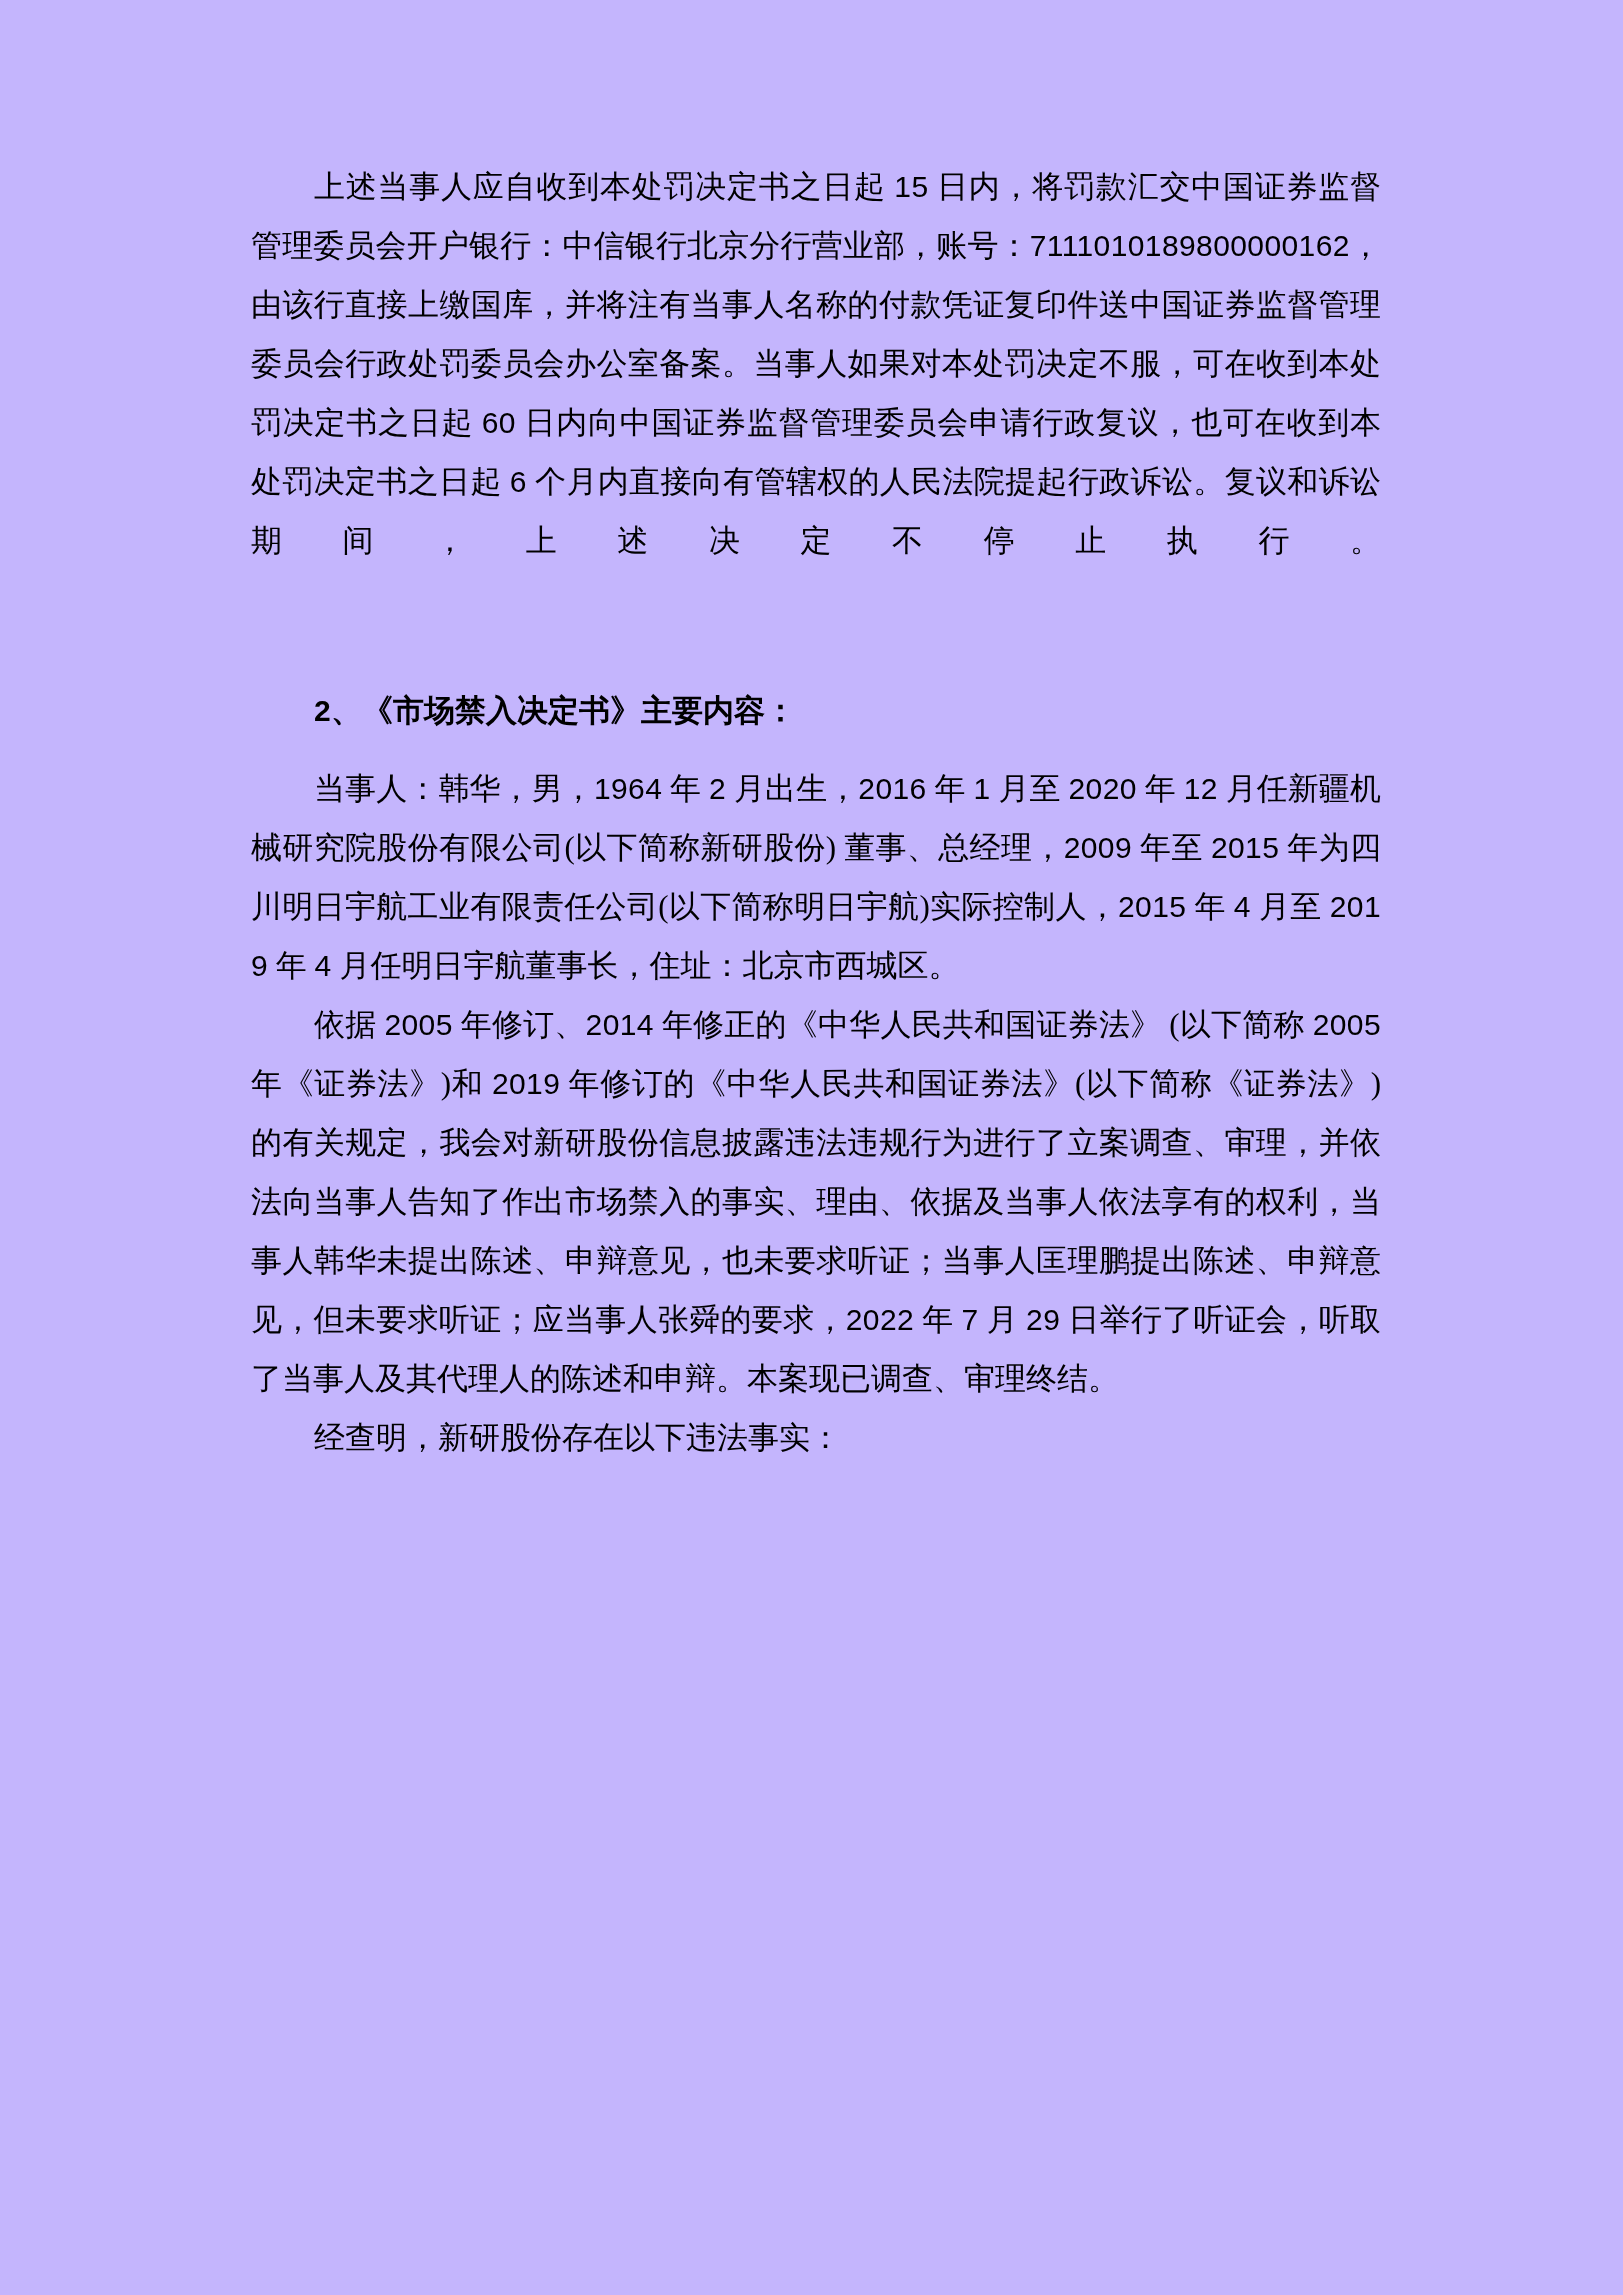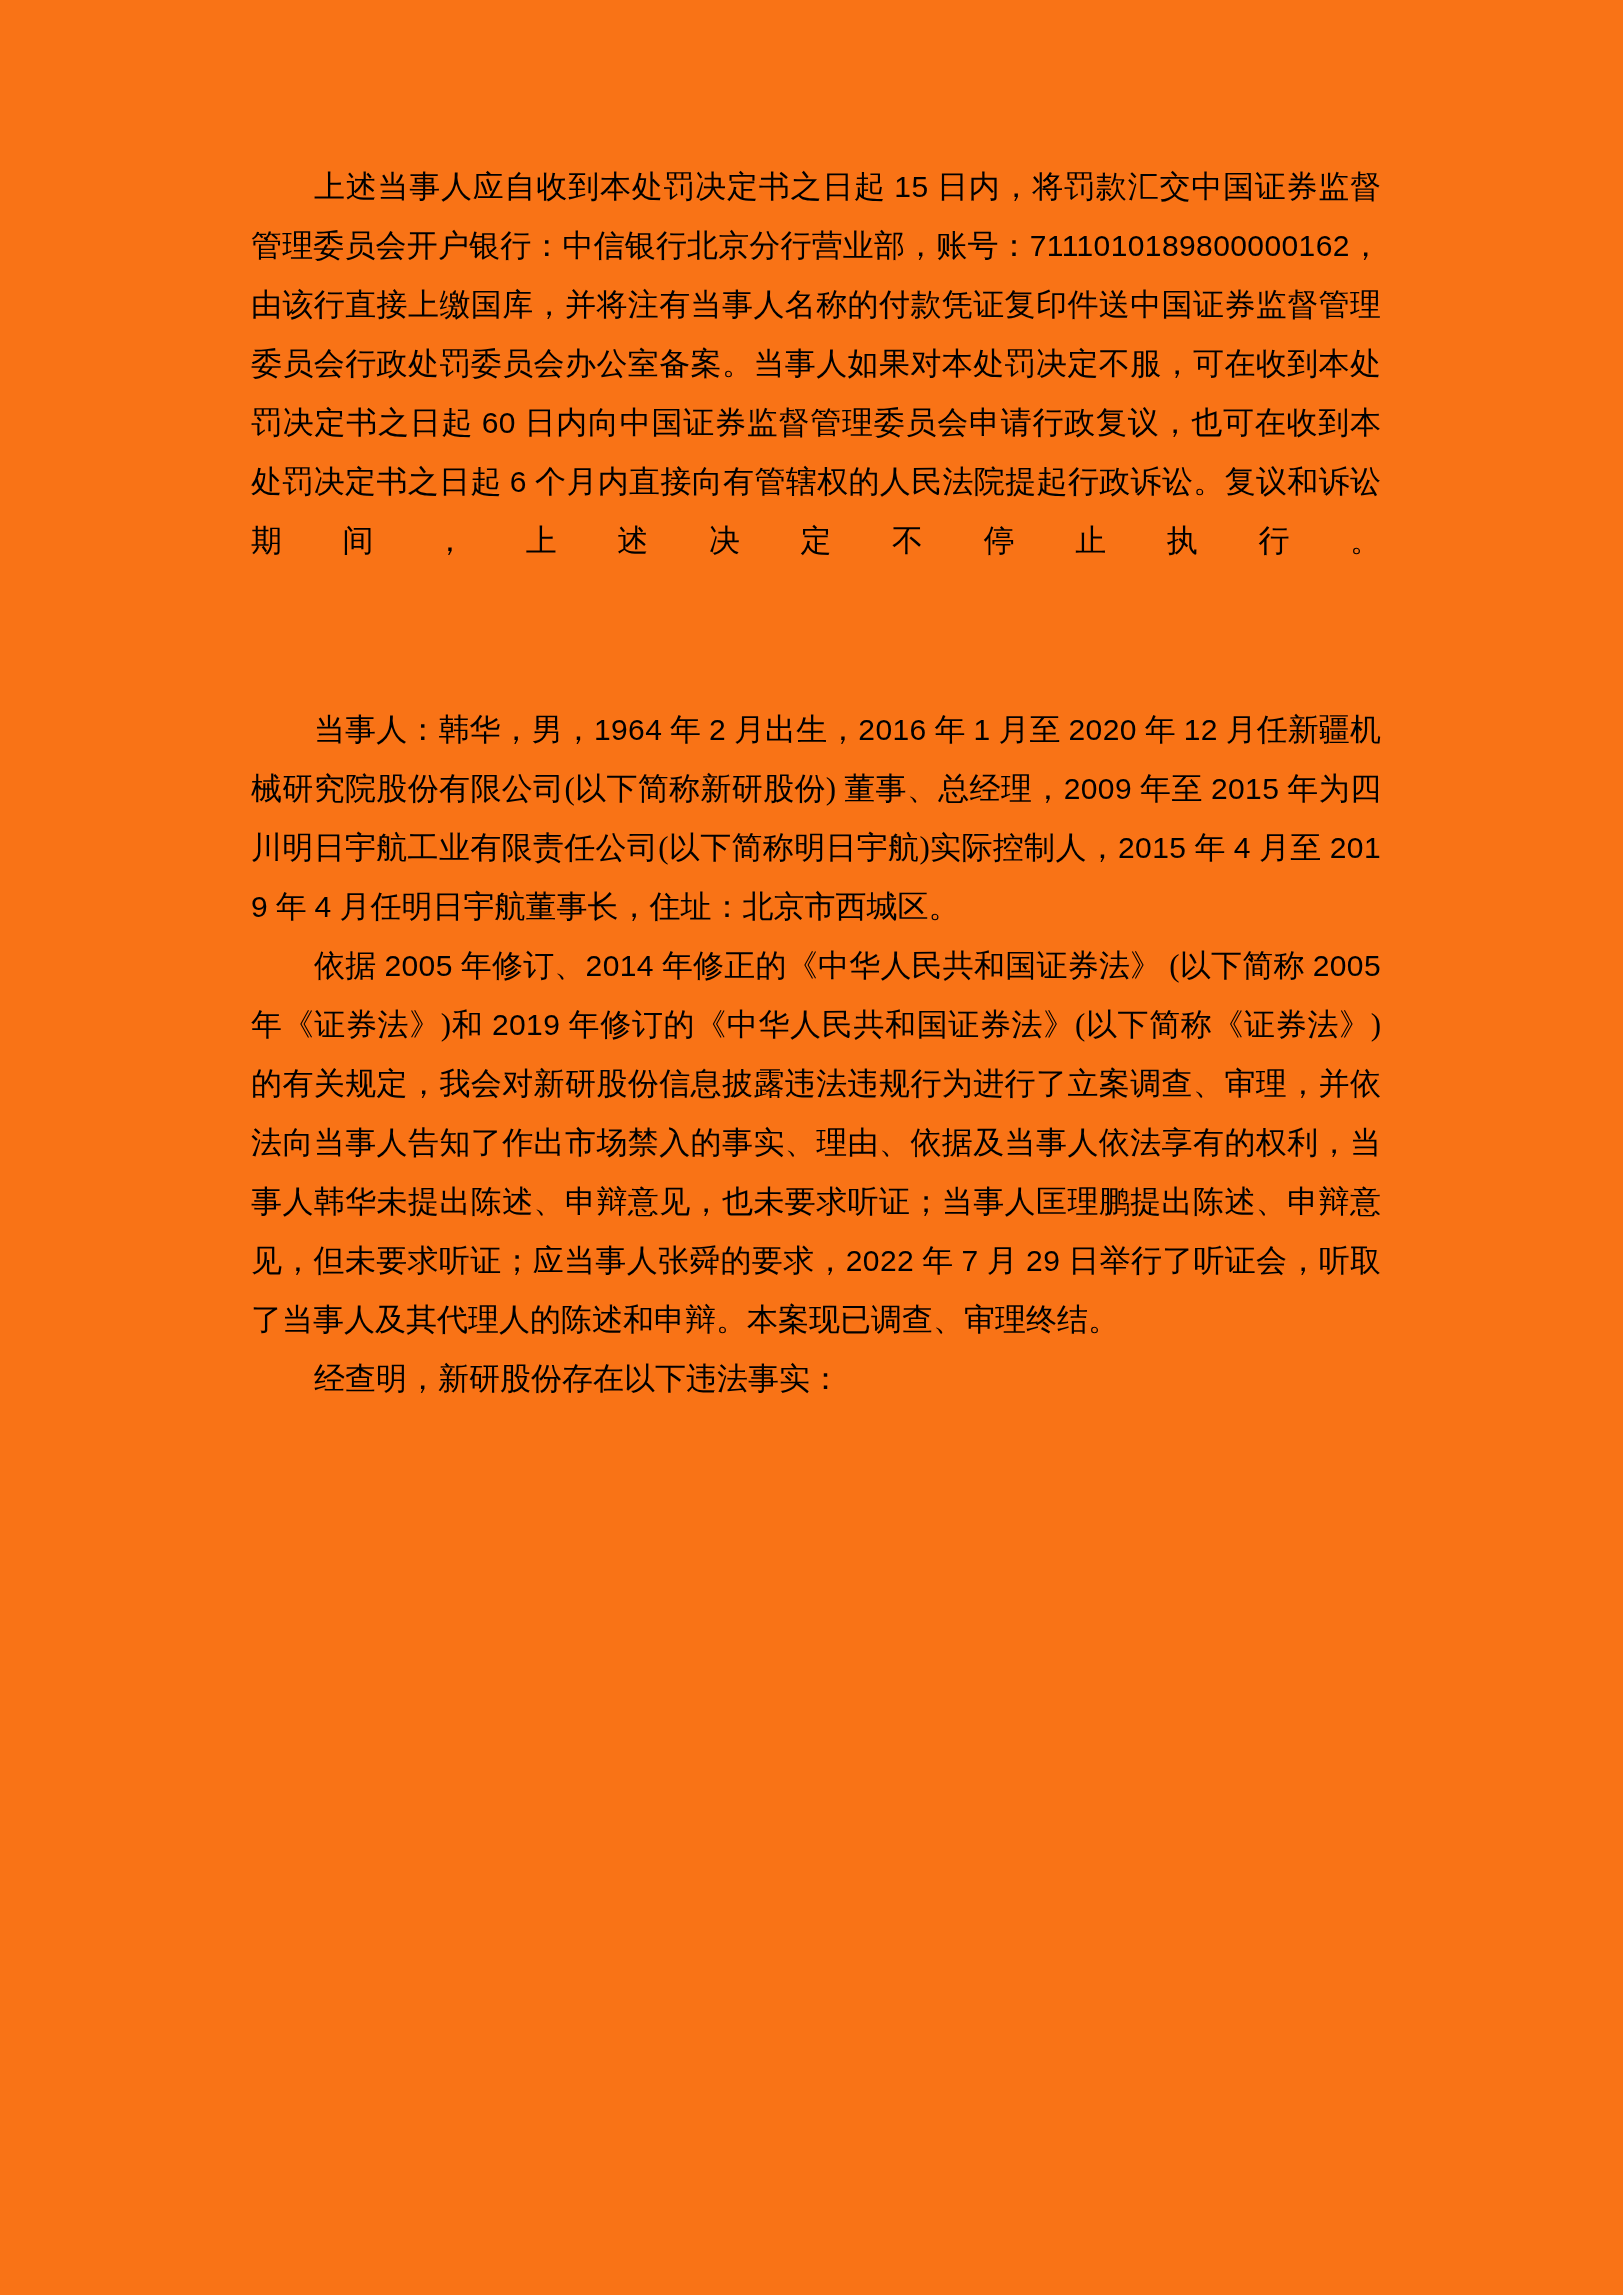--- a/index.html
+++ b/index.html
@@ -7,21 +7,21 @@
     margin: 0;
     padding: 0;
     background: #ffffff;
   }
 
   .page {
     position: relative;
     width: 1623px;
     height: 2295px;
     margin: 0 auto;
-    background: #f97316;
+    background: #c4b5fd;
     box-sizing: border-box;
     overflow: hidden;
   }
 
   .content {
     position: absolute;
     left: 251px;
     top: 157px;
     width: 1130px;
   }
@@ -76,20 +76,21 @@
 </head>
 <body>
 
 <div class="page">
   <div class="content">
 
     <p class="para loose">上述当事人应自收到本处罚决定书之日起 <span class="num">15</span> 日内，将罚款汇交中国证券监督管理委员会开户银行：中信银行北京分行营业部，账号：<span class="num">7111010189800000162</span>，由该行直接上缴国库，并将注有当事人名称的付款凭证复印件送中国证券监督管理委员会行政处罚委员会办公室备案。当事人如果对本处罚决定不服，可在收到本处罚决定书之日起 <span class="num">60</span> 日内向中国证券监督管理委员会申请行政复议，也可在收到本处罚决定书之日起 <span class="num">6</span> 个月内直接向有管辖权的人民法院提起行政诉讼。复议和诉讼期间，上述决定不停止执行。</p>
 
     <div class="spacer-lg"></div>
 
+    <p class="heading"><span class="num">2</span>、《市场禁入决定书》主要内容：</p>
 
     <div class="spacer-sm"></div>
 
     <p class="para">当事人：韩华，男，<span class="num">1964</span> 年 <span class="num">2</span> 月出生，<span class="num">2016</span> 年 <span class="num">1</span> 月至 <span class="num">2020</span> 年 <span class="num">12</span> 月任新疆机械研究院股份有限公司(以下简称新研股份) 董事、总经理，<span class="num">2009</span> 年至 <span class="num">2015</span> 年为四川明日宇航工业有限责任公司(以下简称明日宇航)实际控制人，<span class="num">2015</span> 年 <span class="num">4</span> 月至 <span class="num">2019</span> 年 <span class="num">4</span> 月任明日宇航董事长，住址：北京市西城区。</p>
 
 
 
     <p class="para">依据 <span class="num">2005</span> 年修订、<span class="num">2014</span> 年修正的《中华人民共和国证券法》 (以下简称 <span class="num">2005</span> 年《证券法》)和 <span class="num">2019</span> 年修订的《中华人民共和国证券法》(以下简称《证券法》)的有关规定，我会对新研股份信息披露违法违规行为进行了立案调查、审理，并依法向当事人告知了作出市场禁入的事实、理由、依据及当事人依法享有的权利，当事人韩华未提出陈述、申辩意见，也未要求听证；当事人匡理鹏提出陈述、申辩意见，但未要求听证；应当事人张舜的要求，<span class="num">2022</span> 年 <span class="num">7</span> 月 <span class="num">29</span> 日举行了听证会，听取了当事人及其代理人的陈述和申辩。本案现已调查、审理终结。</p>
 
     <p class="para">经查明，新研股份存在以下违法事实：</p>

